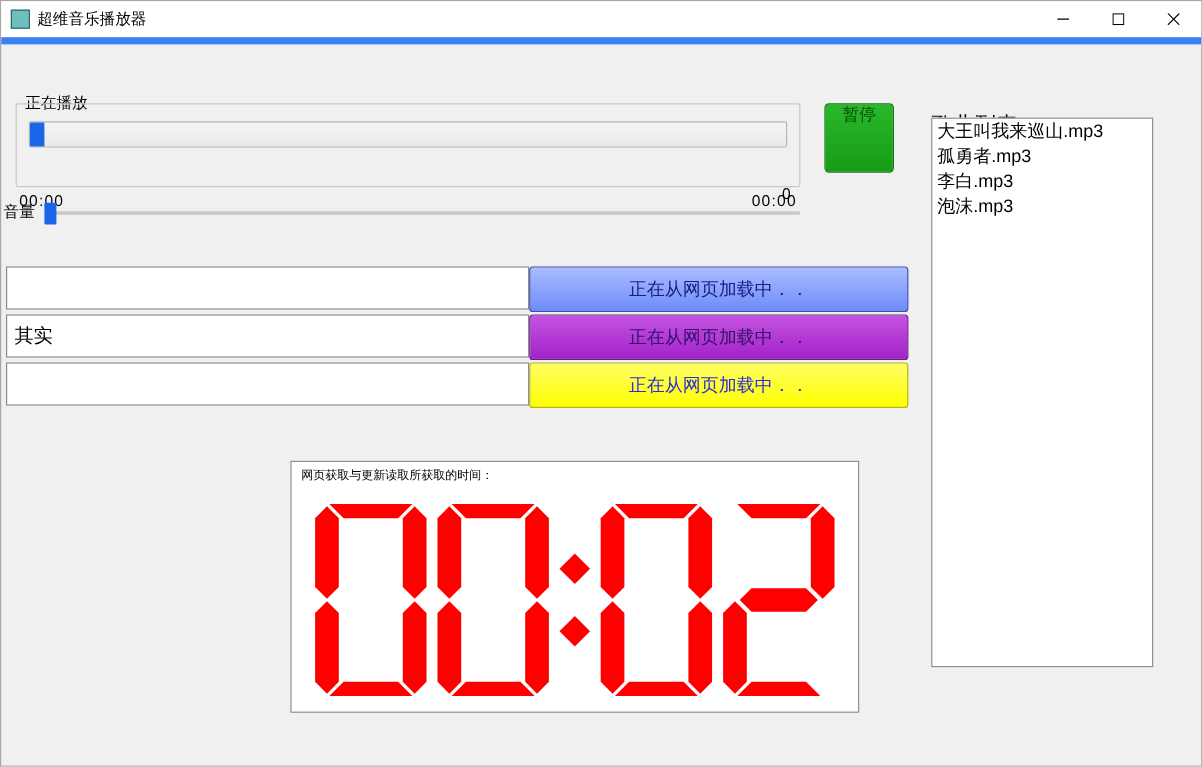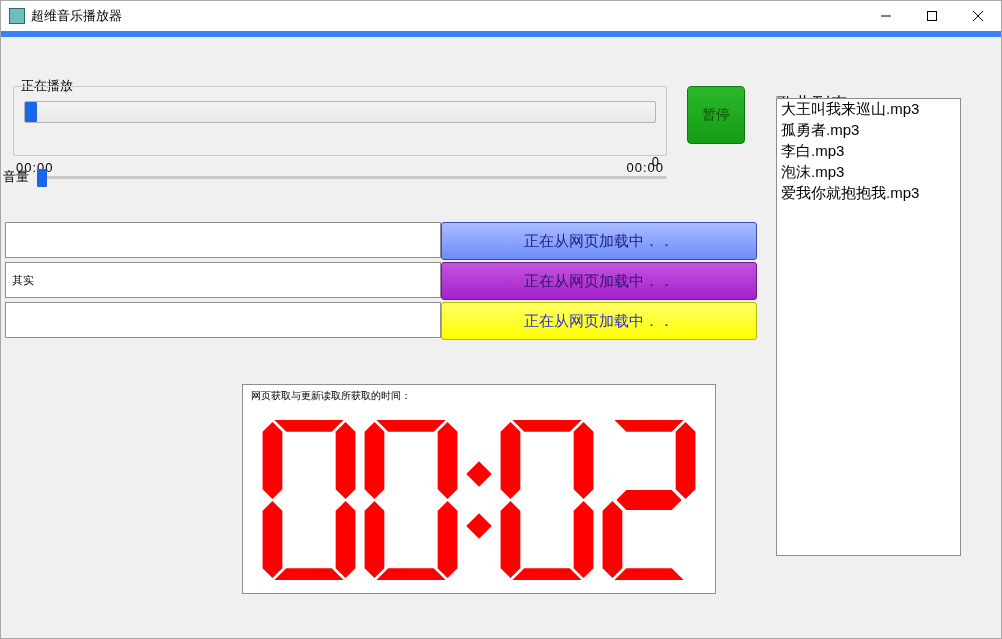--- a/index.html
+++ b/index.html
@@ -16,30 +16,30 @@
   .body{position:absolute;left:0;right:0;top:30px;bottom:0;margin-top:41px;}
   
   .group-np{position:absolute;left:12px;top:6px;width:654px;height:78px;}
   .group-np .legend{position:absolute;left:6px;top:-1px;font-size:13px;background:#f0f0f0;padding:0 2px;}
   .group-np .box{position:absolute;left:0;top:8px;right:0;bottom:0;border:1px solid #c9c9c9;border-radius:2px;}
   .progress-track{position:absolute;left:10px;right:10px;top:14px;height:22px;border:1px solid #b5b5b5;border-radius:2px;background:linear-gradient(#f4f4f4,#e9e9e9);box-sizing:border-box;}
   .progress-thumb{position:absolute;left:0;top:0;bottom:0;width:12px;background:#1a66e8;border-radius:1px;}
   .time-left{position:absolute;left:2px;bottom:-20px;font-size:13px;letter-spacing:1px;}
   .time-right{position:absolute;right:2px;bottom:-20px;font-size:13px;letter-spacing:1px;}
   
-  .pause-btn{position:absolute;left:686px;top:14px;width:56px;height:56px;background:linear-gradient(#2ab82a,#169c16);border:1px solid #0e7a0e;border-radius:4px;color:#084d08;display:flex;align-items:center;justify-content:center;font-size:14px;}
+  .pause-btn{position:absolute;left:686px;top:14px;width:56px;height:56px;background:linear-gradient(#2ab82a,#169c16);border:1px solid #0e7a0e;border-radius:4px;color:#084d08;display:flex;align-items:flex-start;justify-content:center;font-size:14px;}
   
   .vol-label{position:absolute;left:2px;top:96px;font-size:13px;}
   .vol-value{position:absolute;left:634px;top:82px;width:24px;text-align:right;font-size:13px;}
   .vol-slider{position:absolute;left:36px;top:100px;width:630px;height:12px;}
   .vol-track{position:absolute;left:0;right:0;top:4px;height:3px;background:#c8c8c8;border-radius:2px;}
   .vol-thumb{position:absolute;left:0;top:0;width:10px;height:18px;background:#1a66e8;border-radius:1px;margin-top:-3px;}
   
   .in-row{position:absolute;left:4px;height:38px;width:752px;display:flex;}
-  .in-row input{flex:0 0 436px;height:36px;box-sizing:border-box;border:1px solid #8e8e8e;background:#fff;font-size:11px;padding:0 6px;font-family:inherit;}
+  .in-row input{flex:0 0 436px;height:36px;box-sizing:border-box;border:1px solid #8e8e8e;background:#fff;font-size:16px;padding:0 6px;font-family:inherit;}
   .in-row .cbtn{flex:1;height:36px;border:1px solid #222;display:flex;align-items:center;justify-content:center;margin-left:0;color:#1b1b8a;border-radius:3px;font-size:15px;}
   .cbtn.blue{background:linear-gradient(#aabcff,#6d8cf8);border-color:#3a4caf;}
   .cbtn.purple{background:linear-gradient(#c453e0,#a322c9);border-color:#701b8b;color:#32116a;}
   .cbtn.yellow{background:linear-gradient(#ffff66,#ffff00);border-color:#b7b700;color:#2b2bd8;}
   .row1{top:150px;} .row2{top:190px;} .row3{top:230px;}
   
   .clock-panel{position:absolute;left:241px;top:312px;width:474px;height:210px;border:1px solid #8e8e8e;background:#fff;box-sizing:border-box;}
   .clock-caption{position:absolute;left:8px;top:4px;color:#000000;font-size:10px;}
   .clock-digits{position:absolute;left:0;right:0;top:28px;bottom:6px;display:flex;align-items:center;justify-content:center;gap:8px;}
   .digit{width:94px;height:160px;}
@@ -160,17 +160,16 @@
           </svg>
         </div>
     </div>
 
     <div class="list-label">歌曲列表</div>
     <div class="song-list">
         <div class="item">大王叫我来巡山.mp3</div>
         <div class="item">孤勇者.mp3</div>
         <div class="item">李白.mp3</div>
         <div class="item">泡沫.mp3</div>
-        <div class="item">爱我你就抱抱我.mp3</div>
       </div>
 
   </div>
 </div>
 
 </body></html>

